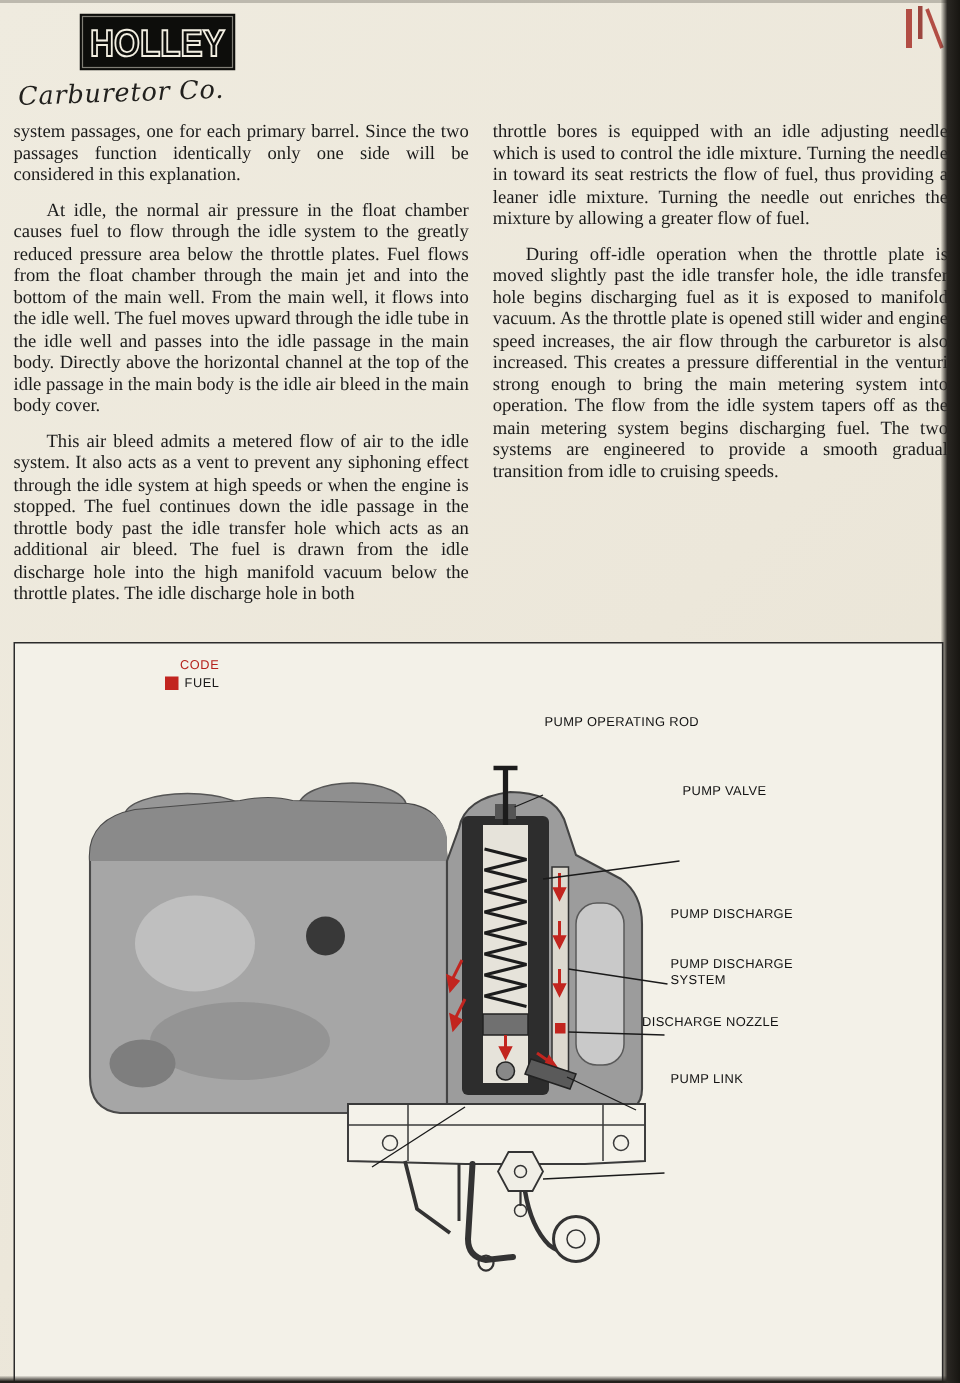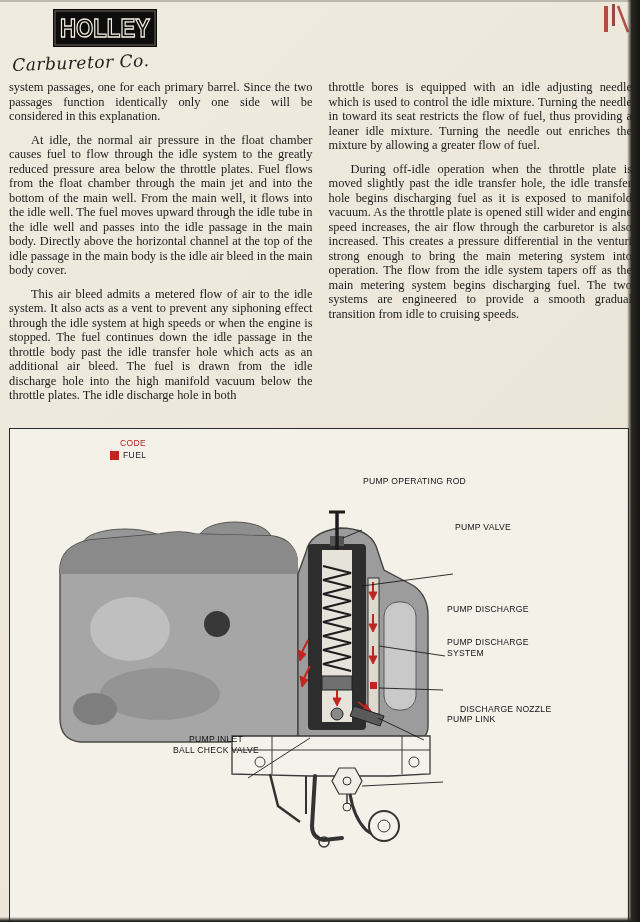--- a/index.html
+++ b/index.html
@@ -183,26 +183,22 @@
         </div>
       </div>
 
       <div class="fig-label" style="left:353px; top:47px;">PUMP OPERATING ROD</div>
       <div class="fig-label" style="left:445px; top:93px;">PUMP VALVE</div>
       <div class="fig-label" style="left:437px; top:175px;">PUMP DISCHARGE</div>
       <div class="fig-label" style="left:437px; top:208px;">
         <div>PUMP DISCHARGE</div>
         <div>SYSTEM</div>
       </div>
-      <div class="fig-label" style="left:418px; top:275px;padding-left:32px;">DISCHARGE NOZZLE</div>
+      <div class="fig-label" style="left:418px; top:247px;">DISCHARGE NOZZLE</div>
       <div class="fig-label" style="left:437px; top:285px;">PUMP LINK</div>
-      <div class="fig-label center" style="left:150px; top:305px; width:112px;">
-        <div>PUMP INLET</div>
-        <div>BALL CHECK VALVE</div>
-      </div>
     </div>
 
     <figcaption>ACCELERATING PUMP SYSTEM</figcaption>
   </figure>
 
   <footer>
     <div>– 6 –</div>
   </footer>
 
 </div>

